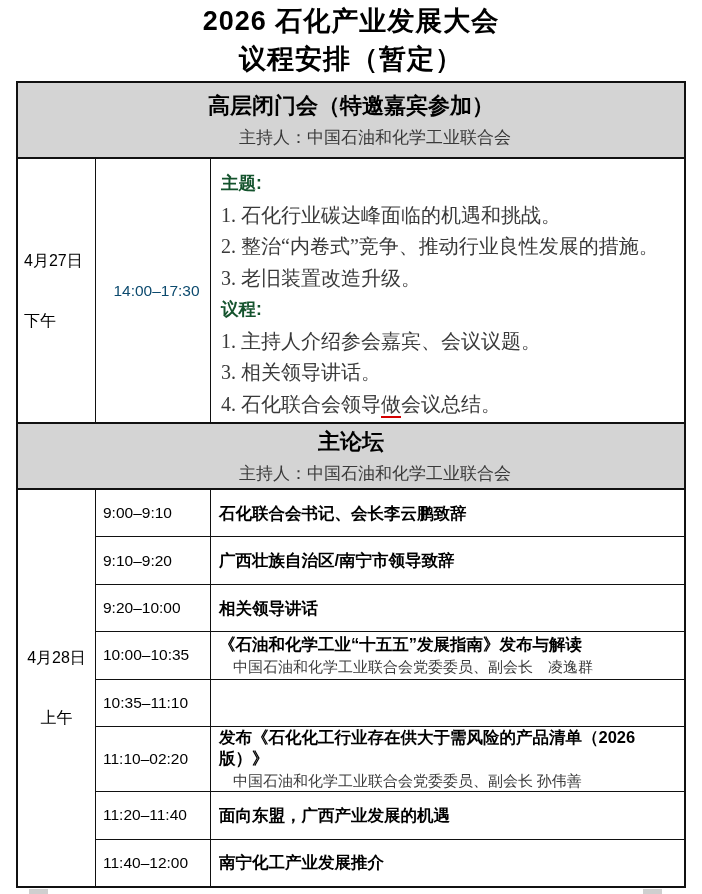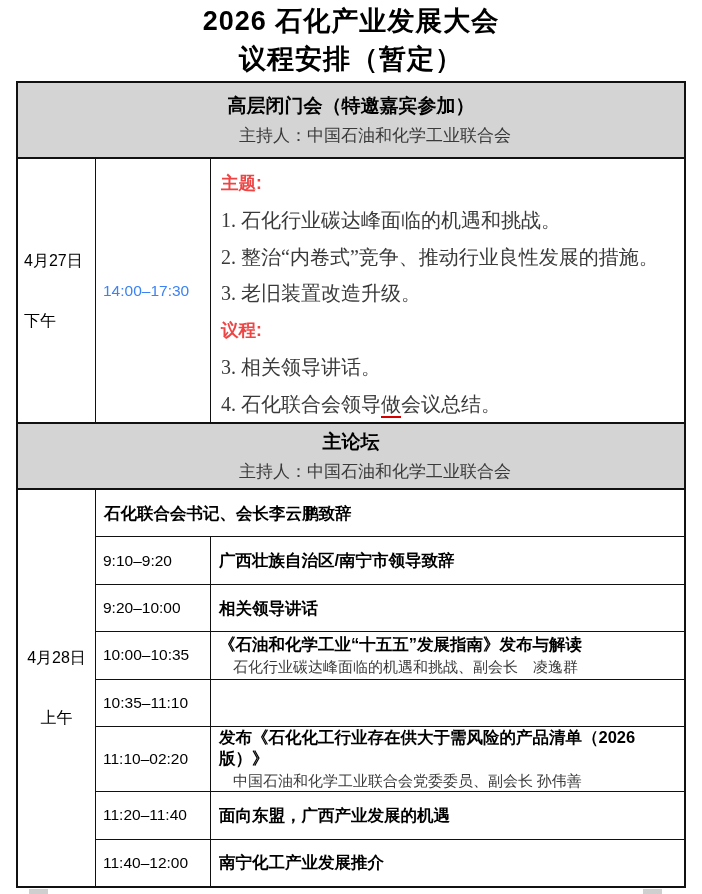--- a/index.html
+++ b/index.html
@@ -28,21 +28,21 @@
   }
   .sec-head{
     background:#d4d4d4;
     border-bottom:2px solid #111;
     text-align:center;
     display:flex;flex-direction:column;justify-content:center;
     gap:5px;
   }
   .sec-head.h1{height:74px;}
   .sec-head.h2{height:64px;}
-  .sec-head .head-title{font-size:19px;font-weight:700;color:#000;}
+  .sec-head .head-title{font-size:22px;font-weight:700;color:#000;}
   .sec-head .head-host{
     font-size:17px;font-weight:400;color:#3a3a3a;
     font-family:"Liberation Serif", serif;
     padding-left:48px;
   }
   
   .row-closed{
     height:263px;
     border-bottom:2px solid #111;
     display:flex;flex-direction:row;
@@ -52,29 +52,30 @@
     border-right:1px solid #111;
     display:flex;flex-direction:column;justify-content:center;
     font-size:16px;line-height:24px;color:#000;
     padding-left:6px;
     gap:36px;
   }
   .cell-time{
     width:115px;box-sizing:border-box;
     border-right:1px solid #111;
     display:flex;align-items:center;
-    font-size:15.5px;color:#3b82f6;
+    font-size:15.5px;color:#0c4a6e;
     padding-left:7px;
+    justify-content:center;
   }
   .cell-content{
     flex:1;box-sizing:border-box;
     padding:12px 8px 6px 10px;
     display:flex;flex-direction:column;justify-content:space-between;
   }
-  .lbl{font-size:17.5px;font-weight:700;color:#ef4444;line-height:24px;}
+  .lbl{font-size:17.5px;font-weight:700;color:#14532d;line-height:24px;}
   .item{
     font-size:20px;color:#3a3a3a;line-height:24px;
     font-family:"Liberation Serif", serif;
   }
   .mark-red{
     border-bottom:2px solid #d40000;
     padding-bottom:1px;
   }
   
   .forum{flex:1;display:flex;flex-direction:row;}
@@ -139,38 +140,40 @@
       </div>
       <div class="cell-time">
         <span>14:00–17:30</span>
       </div>
       <div class="cell-content">
         <div class="lbl">主题:</div>
         <div class="item">1. 石化行业碳达峰面临的机遇和挑战。</div>
         <div class="item">2. 整治“内卷式”竞争、推动行业良性发展的措施。</div>
         <div class="item">3. 老旧装置改造升级。</div>
         <div class="lbl">议程:</div>
+        <div class="item">1. 主持人介绍参会嘉宾、会议议题。</div>
         <div class="item">3. 相关领导讲话。</div>
         <div class="item"><span>4. 石化联合会领导</span><span class="mark-red">做</span><span>会议总结。</span></div>
       </div>
     </div>
 
     <div class="sec-head h2">
       <div class="head-title">主论坛</div>
       <div class="head-host">主持人：中国石油和化学工业联合会</div>
     </div>
 
     <div class="forum">
       <div class="cell-date">
         <span>4月28日</span>
         <span>上午</span>
       </div>
       <div class="forum-rows">
 
         <div class="f-row">
+          <div class="f-time">9:00–9:10</div>
           <div class="f-content">
             <div class="f-title">石化联合会书记、会长李云鹏致辞</div>
 
           </div>
         </div>
 
         <div class="f-row">
           <div class="f-time">9:10–9:20</div>
           <div class="f-content">
             <div class="f-title">广西壮族自治区/南宁市领导致辞</div>
@@ -183,21 +186,21 @@
           <div class="f-content">
             <div class="f-title">相关领导讲话</div>
 
           </div>
         </div>
 
         <div class="f-row">
           <div class="f-time">10:00–10:35</div>
           <div class="f-content">
             <div class="f-title">《石油和化学工业“十五五”发展指南》发布与解读</div>
-            <div class="f-speaker">石化行业碳达峰面临的机遇和挑战、副会长　凌逸群</div>
+            <div class="f-speaker">中国石油和化学工业联合会党委委员、副会长　凌逸群</div>
           </div>
         </div>
 
         <div class="f-row">
           <div class="f-time">10:35–11:10</div>
         </div>
 
         <div class="f-row">
           <div class="f-time">11:10–02:20</div>
           <div class="f-content">

